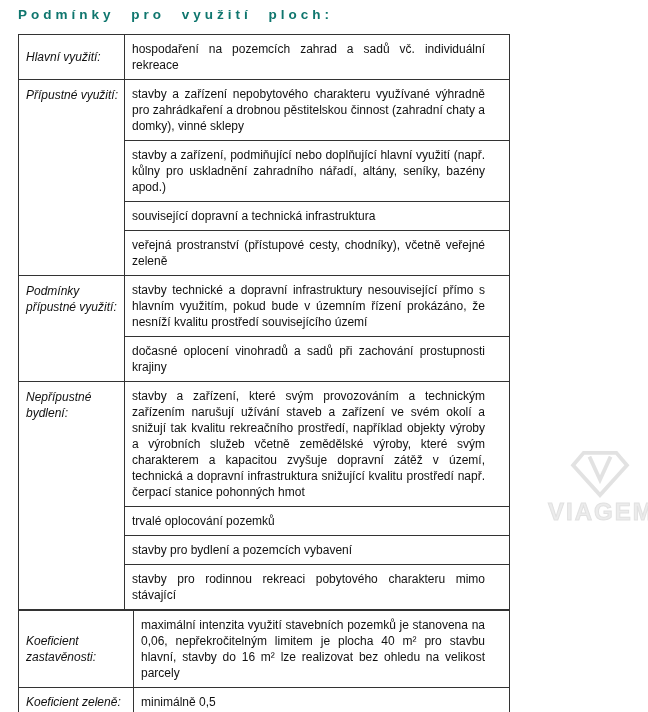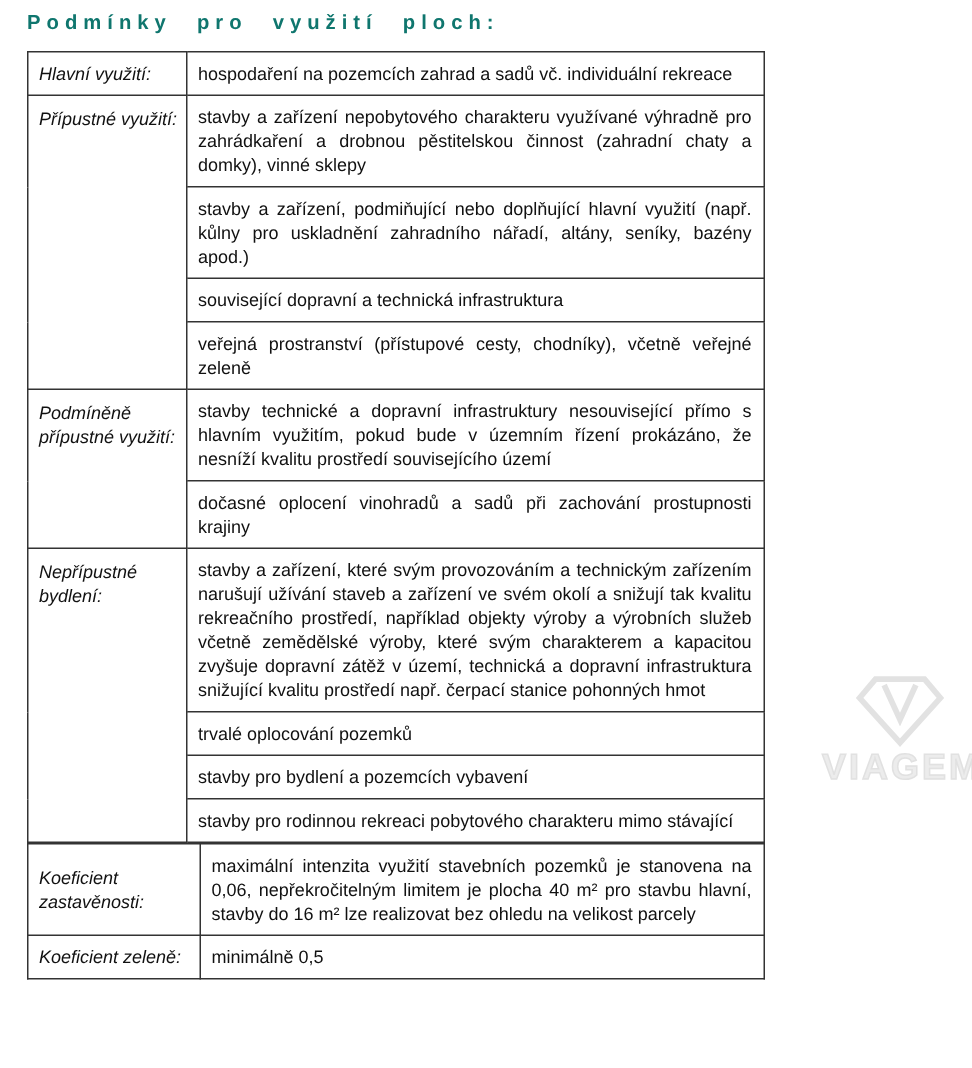--- a/index.html
+++ b/index.html
@@ -47,21 +47,21 @@
   td.lbl {
     font-style: italic;
     padding: 6px 4px 6px 7px;
     text-align: left;
   }
   td.lbl.top {
     vertical-align: top;
     padding-top: 7px;
   }
   td.val {
-    padding: 6px 8px 6px 7px;
+    padding: 6px 24px 6px 7px;
     text-align: justify;
   }
   .watermark {
     position: absolute;
     left: 548px;
     top: 448px;
     width: 104px;
     text-align: center;
     z-index: 2;
     pointer-events: none;
@@ -104,21 +104,21 @@
       <tr>
         <td class="val">stavby a zařízení, podmiňující nebo doplňující hlavní využití (např. kůlny pro uskladnění zahradního nářadí, altány, seníky, bazény apod.)</td>
       </tr>
       <tr>
         <td class="val">související dopravní a technická infrastruktura</td>
       </tr>
       <tr>
         <td class="val">veřejná prostranství (přístupové cesty, chodníky), včetně veřejné zeleně</td>
       </tr>
       <tr>
-        <td class="lbl top" rowspan="2">Podmíněně přípustné využití:</td>
+        <td class="lbl top" rowspan="2">Podmínky přípustné využití:</td>
         <td class="val">stavby technické a dopravní infrastruktury nesouvisející přímo s hlavním využitím, pokud bude v územním řízení prokázáno, že nesníží kvalitu prostředí souvisejícího území</td>
       </tr>
       <tr>
         <td class="val">dočasné oplocení vinohradů a sadů při zachování prostupnosti krajiny</td>
       </tr>
       <tr>
         <td class="lbl top" rowspan="4">Nepřípustné bydlení:</td>
         <td class="val">stavby a zařízení, které svým provozováním a technickým zařízením narušují užívání staveb a zařízení ve svém okolí a snižují tak kvalitu rekreačního prostředí, například objekty výroby a výrobních služeb včetně zemědělské výroby, které svým charakterem a kapacitou zvyšuje dopravní zátěž v území, technická a dopravní infrastruktura snižující kvalitu prostředí např. čerpací stanice pohonných hmot</td>
       </tr>
       <tr>

